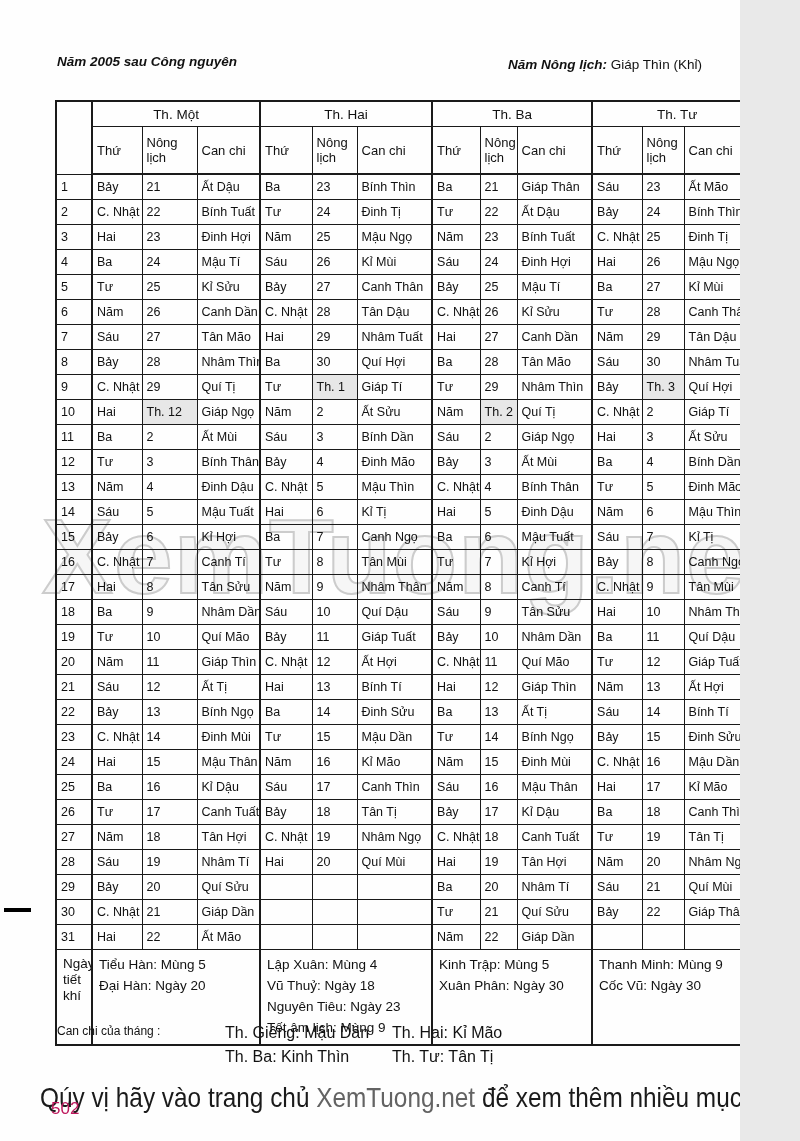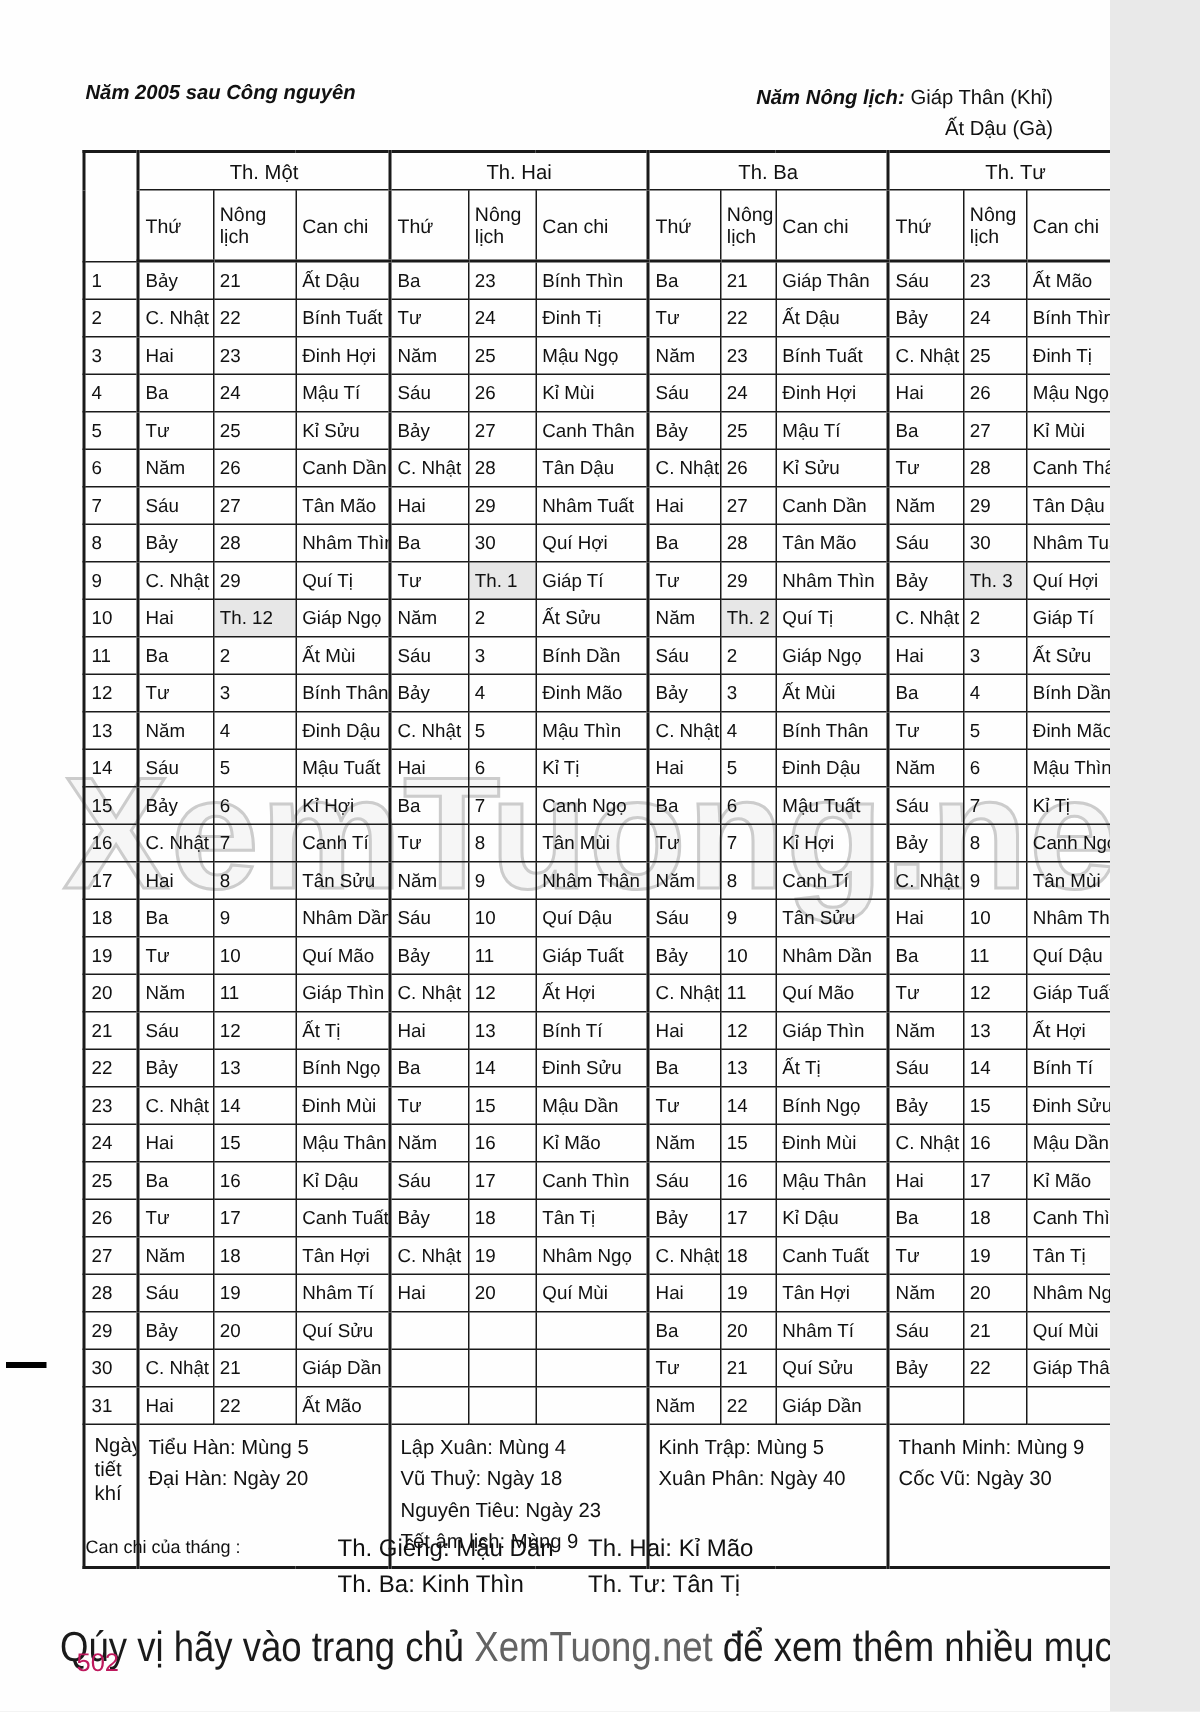--- a/index.html
+++ b/index.html
@@ -42,22 +42,21 @@
   .margin-dash{position:absolute;left:4px;top:908px;width:27px;height:4px;background:#000;}
 </style>
 </head>
 <body>
 
 <div class="page">
 
   <div class="title-left">Năm 2005 sau Công nguyên</div>
 
   <div class="title-right">
-    <div><span class="lbl">Năm Nông lịch:</span> <span>Giáp Thân (Khỉ)</span></div>
-    <div>Ất Dậu (Gà)</div>
+    <div><span class="lbl">Năm Nông lịch:</span> <span>Giáp Thìn (Khỉ)</span></div>
   </div>
 
   <div class="watermark">XemTuong.net</div>
 
   <table class="cal">
     <colgroup>
       <col style="width:36px">
       <col style="width:50px">
         <col style="width:55px">
         <col style="width:63px">
@@ -569,21 +568,21 @@
           <div>Đại Hàn: Ngày 20</div>
         </td>
         <td colspan="3" class="grp">
           <div>Lập Xuân: Mùng 4</div>
           <div>Vũ Thuỷ: Ngày 18</div>
           <div>Nguyên Tiêu: Ngày 23</div>
           <div>Tết âm lịch: Mùng 9</div>
         </td>
         <td colspan="3" class="grp">
           <div>Kinh Trập: Mùng 5</div>
-          <div>Xuân Phân: Ngày 40</div>
+          <div>Xuân Phân: Ngày 30</div>
         </td>
         <td colspan="3" class="grp">
           <div>Thanh Minh: Mùng 9</div>
           <div>Cốc Vũ: Ngày 30</div>
         </td>
       </tr>
     </tfoot>
   </table>
 
   <div class="canchi-label">Can chi của tháng :</div>

